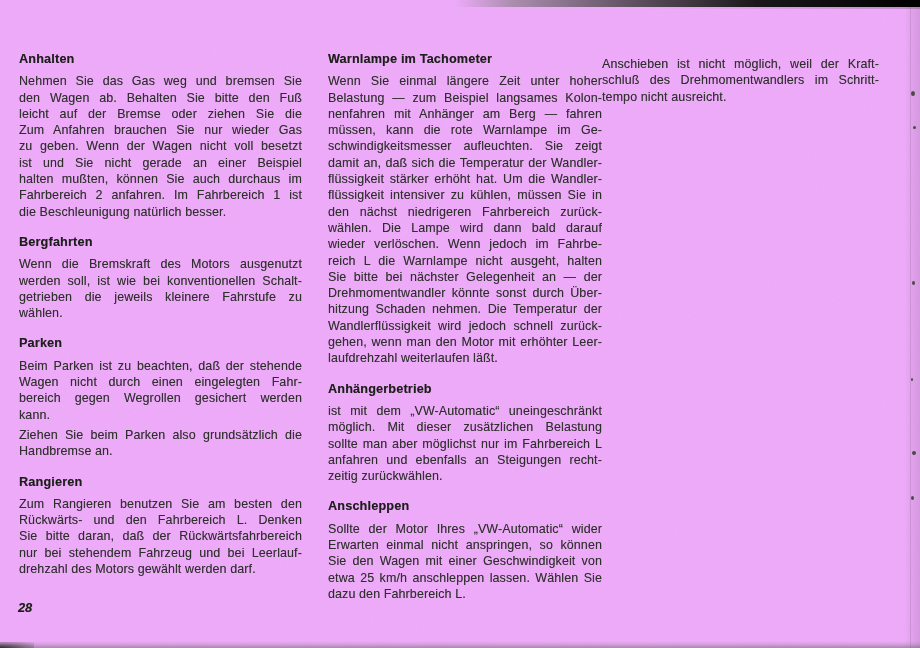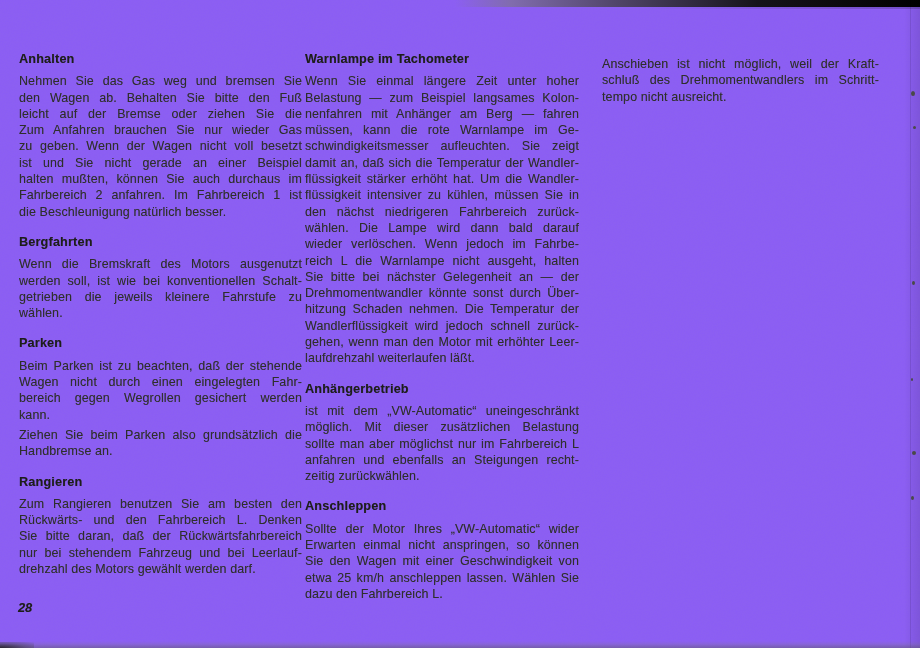--- a/index.html
+++ b/index.html
@@ -9,21 +9,21 @@
   }
   body {
     width: 920px;
     height: 648px;
     font-family: "Liberation Sans", "DejaVu Sans", sans-serif;
   }
   .page {
     position: relative;
     width: 920px;
     height: 648px;
-    background: #8b5cf6;
+    background: #f0abfc;
     overflow: hidden;
   }
   .grain {
     position: absolute;
     inset: 0;
     pointer-events: none;
   }
   
   .scan-bar-top {
     position: absolute;
@@ -82,21 +82,21 @@
     position: absolute;
     border-radius: 50%;
     background: #4a4a48;
   }
   
   .col {
     position: absolute;
     top: 51px;
   }
   .col1 { left: 19px;  width: 283px; }
-  .col2 { left: 305px; width: 274px; }
+  .col2 { left: 328px; width: 274px; }
   .col3 { left: 602px; width: 277px; padding-top: 5px; }
   .section { margin-bottom: 14px; }
   .heading {
     font-size: 12.6px;
     line-height: 16.3px;
     font-weight: bold;
     color: #1d1d1b;
     letter-spacing: 0.2px;
     margin-bottom: 6px;
     text-shadow: 0.2px 0.2px 0.3px rgba(50,50,48,0.5);

